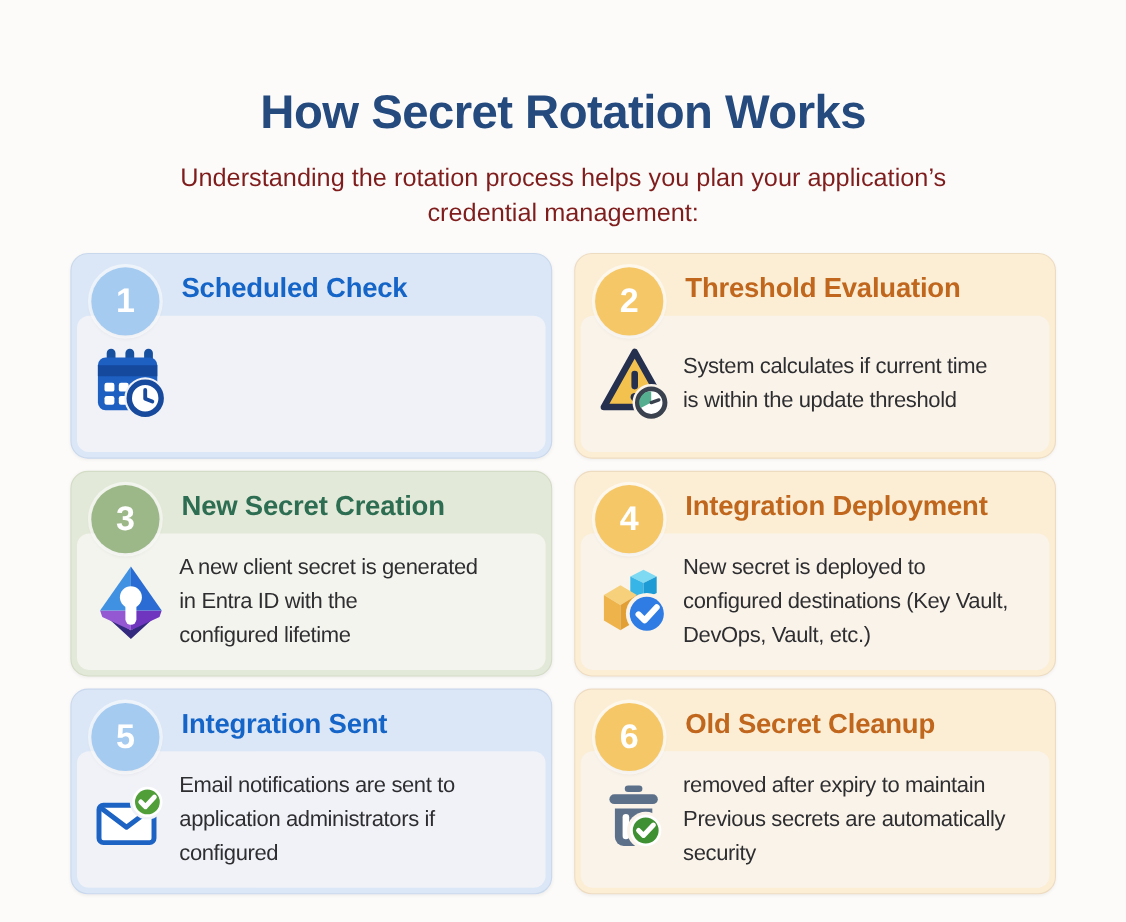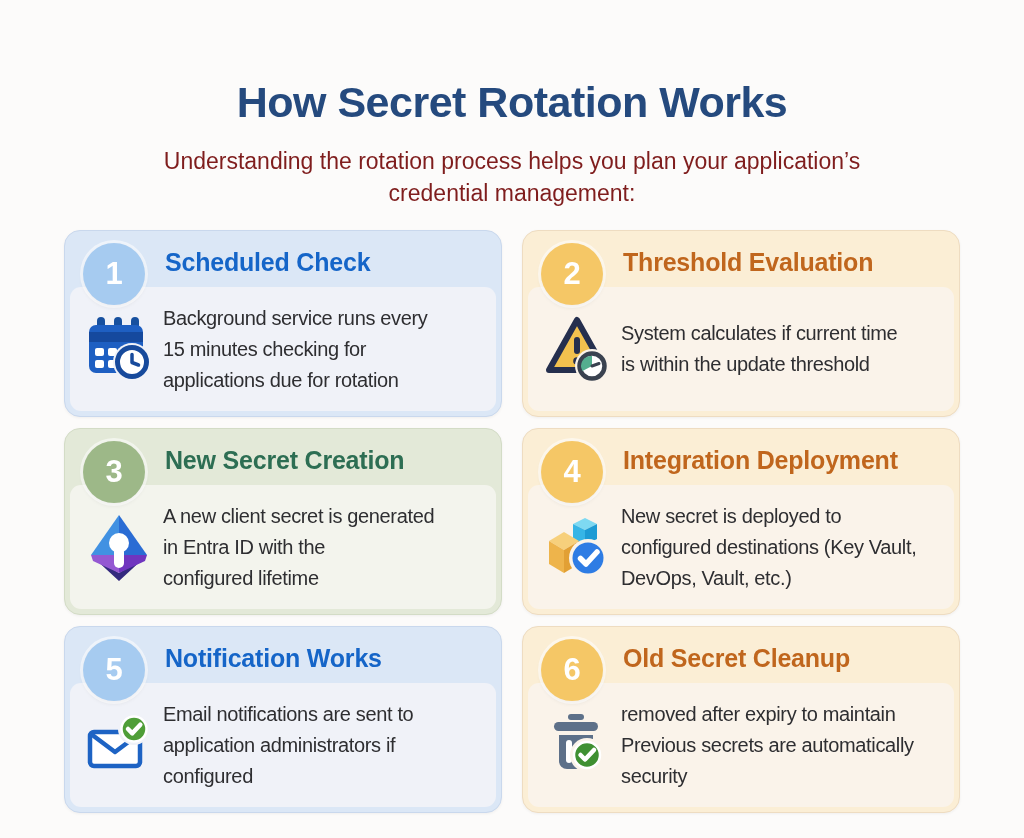--- a/index.html
+++ b/index.html
@@ -51,25 +51,20 @@
           <rect x="12" y="35" width="9" height="8" rx="2" fill="#ffffff"></rect>
           <rect x="25" y="35" width="9" height="8" rx="2" fill="#ffffff"></rect>
           <rect x="38" y="35" width="9" height="8" rx="2" fill="#ffffff"></rect>
           <rect x="12" y="47" width="9" height="8" rx="2" fill="#ffffff"></rect>
           <rect x="25" y="47" width="9" height="8" rx="2" fill="#ffffff"></rect>
           <circle cx="49" cy="49" r="19" fill="var(--body-bg)"></circle>
           <circle cx="49" cy="49" r="14.5" fill="#ffffff" stroke="#174a9c" stroke-width="5"></circle>
           <path d="M49 41.5 V49.5 L55.5 52" fill="none" stroke="#174a9c" stroke-width="3.5" stroke-linecap="round" stroke-linejoin="round"></path>
         </svg>
       </span>
-      <div class="body-text" style="color: rgb(46, 46, 49);">
-        <div class="body-line">Background service runs every</div>
-        <div class="body-line">15 minutes checking for</div>
-        <div class="body-line">applications due for rotation</div>
-      </div>
     </div>
 
     <div class="card" style="--card-bg: #fbeed5; --card-border: #eedcc1; --body-bg: #faf3ea; --circle-bg: #f5c766; --title-color: #c0661d;">
       <div class="card-body-panel"></div>
       <div class="step-number">2</div>
       <div class="card-title">Threshold Evaluation</div>
       <span class="icon-wrap">
         <svg viewBox="0 0 72 72" width="72" height="72">
           <path d="M36 7 L64 57 H8 Z" fill="#f2c14e" stroke="#252f4e" stroke-width="6" stroke-linejoin="round"></path>
           <rect x="33" y="24" width="6" height="17" rx="3" fill="#252f4e"></rect>
@@ -128,21 +123,21 @@
       <div class="body-text" style="color: rgb(46, 46, 49);">
         <div class="body-line">New secret is deployed to</div>
         <div class="body-line">configured destinations (Key Vault,</div>
         <div class="body-line">DevOps, Vault, etc.)</div>
       </div>
     </div>
 
     <div class="card" style="--card-bg: #dbe7f6; --card-border: #c9d8ed; --body-bg: #f0f2f8; --circle-bg: #a6cbf0; --title-color: #1565c8;">
       <div class="card-body-panel"></div>
       <div class="step-number">5</div>
-      <div class="card-title">Notification Works</div>
+      <div class="card-title">Integration Sent</div>
       <span class="icon-wrap">
         <svg viewBox="0 0 72 72" width="72" height="72">
           <rect x="7" y="23" width="50" height="34" rx="4" fill="#ffffff" stroke="#1d63c4" stroke-width="4.5"></rect>
           <path d="M10 26.5 L32 43 L54 26.5" fill="none" stroke="#1d63c4" stroke-width="4.5" stroke-linecap="round" stroke-linejoin="round"></path>
           <circle cx="51" cy="20" r="16" fill="var(--body-bg)"></circle>
           <circle cx="51" cy="20" r="12.5" fill="#4f9e38" stroke="#ffffff" stroke-width="2.5"></circle>
           <path d="M45 20 l4.3 4.3 l8 -8.6" fill="none" stroke="#ffffff" stroke-width="4.5" stroke-linecap="round" stroke-linejoin="round"></path>
         </svg>
       </span>
       <div class="body-text" style="color: rgb(46, 46, 49);">

